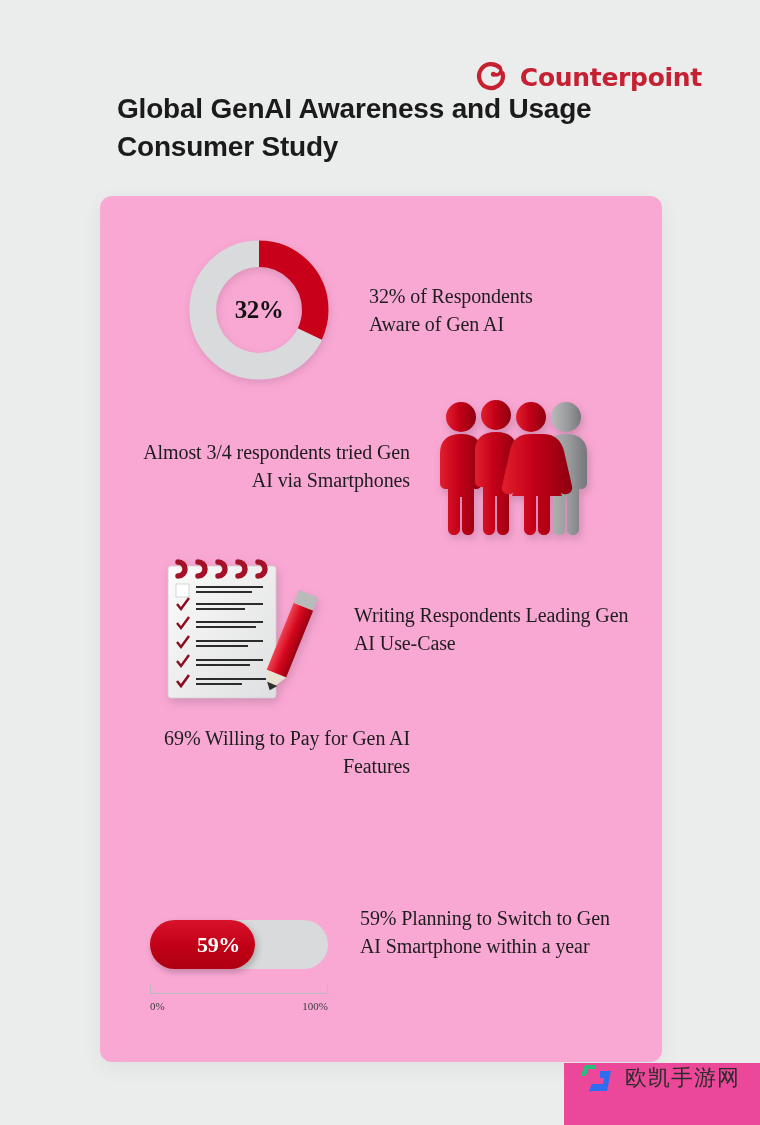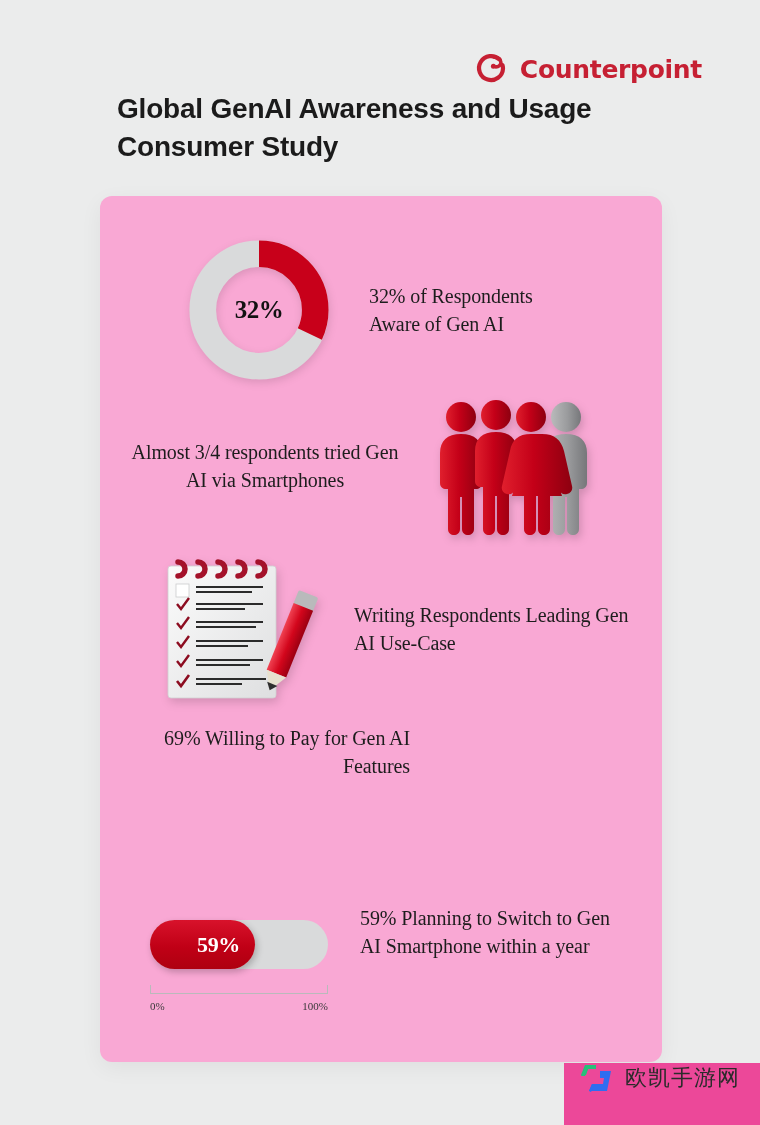--- a/index.html
+++ b/index.html
@@ -15,21 +15,21 @@
   .page {
     position: relative;
     width: 760px;
     height: 1125px;
     background: #ebecec;
   }
 
   
   .brand {
     position: absolute;
-    top: 52px;
+    top: 60px;
     right: 58px;
     display: flex;
     align-items: center;
     gap: 12px;
   }
   .brand-mark { width: 34px; height: 34px; display: block; }
   .brand-name {
     font-size: 25px;
     font-weight: bold;
     color: #c62033;
@@ -88,21 +88,21 @@
   .ta-left  { text-align: left; }
   .ta-right { text-align: right; }
 
   
   #row-awareness { left: 85px; top: 40px; }
   #row-awareness .donut-wrap { width: 148px; height: 148px; }
   #row-awareness .stat-text { margin-left: 36px; width: 210px; }
 
   
   #row-people { left: 20px; top: 196px; }
-  #row-people .stat-text { width: 290px; text-align: center; }
+  #row-people .stat-text { width: 290px; }
   .people-svg { width: 175px; height: 148px; display: block; margin-left: 20px;
                 filter: drop-shadow(2px 4px 4px rgba(0,0,0,0.17)); }
 
   
   #row-notepad { left: 60px; top: 360px; }
   .notepad-svg { width: 170px; height: 146px; display: block;
                  filter: drop-shadow(2px 4px 5px rgba(0,0,0,0.15)); }
   #row-notepad .stat-text { margin-left: 24px; width: 290px; }
 
   

